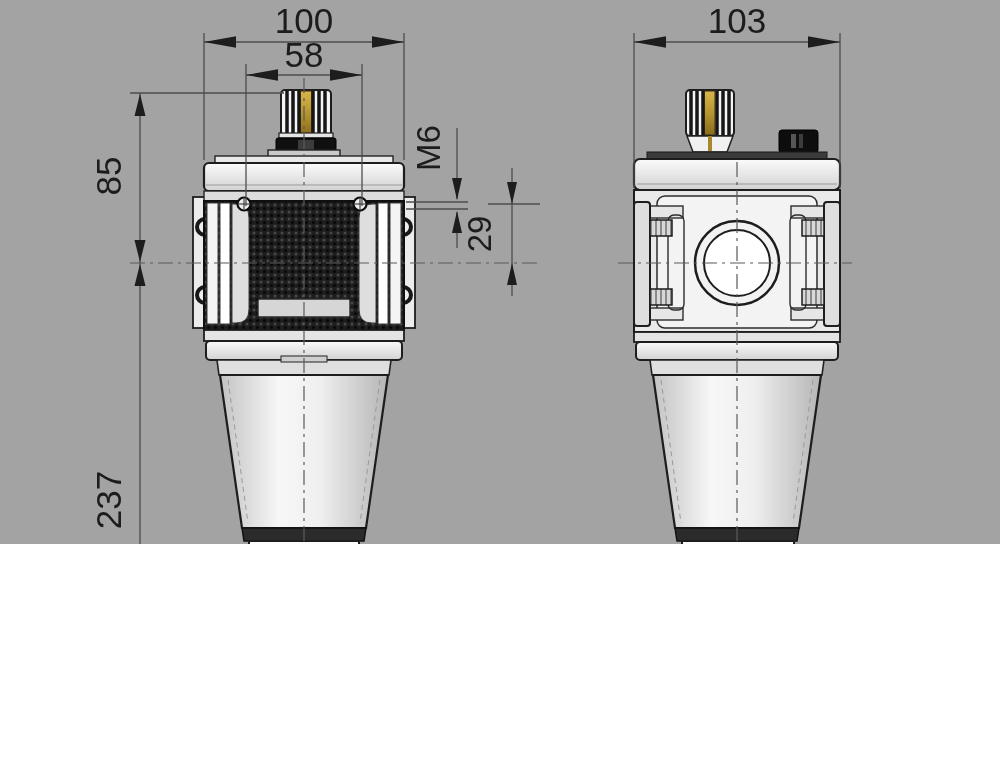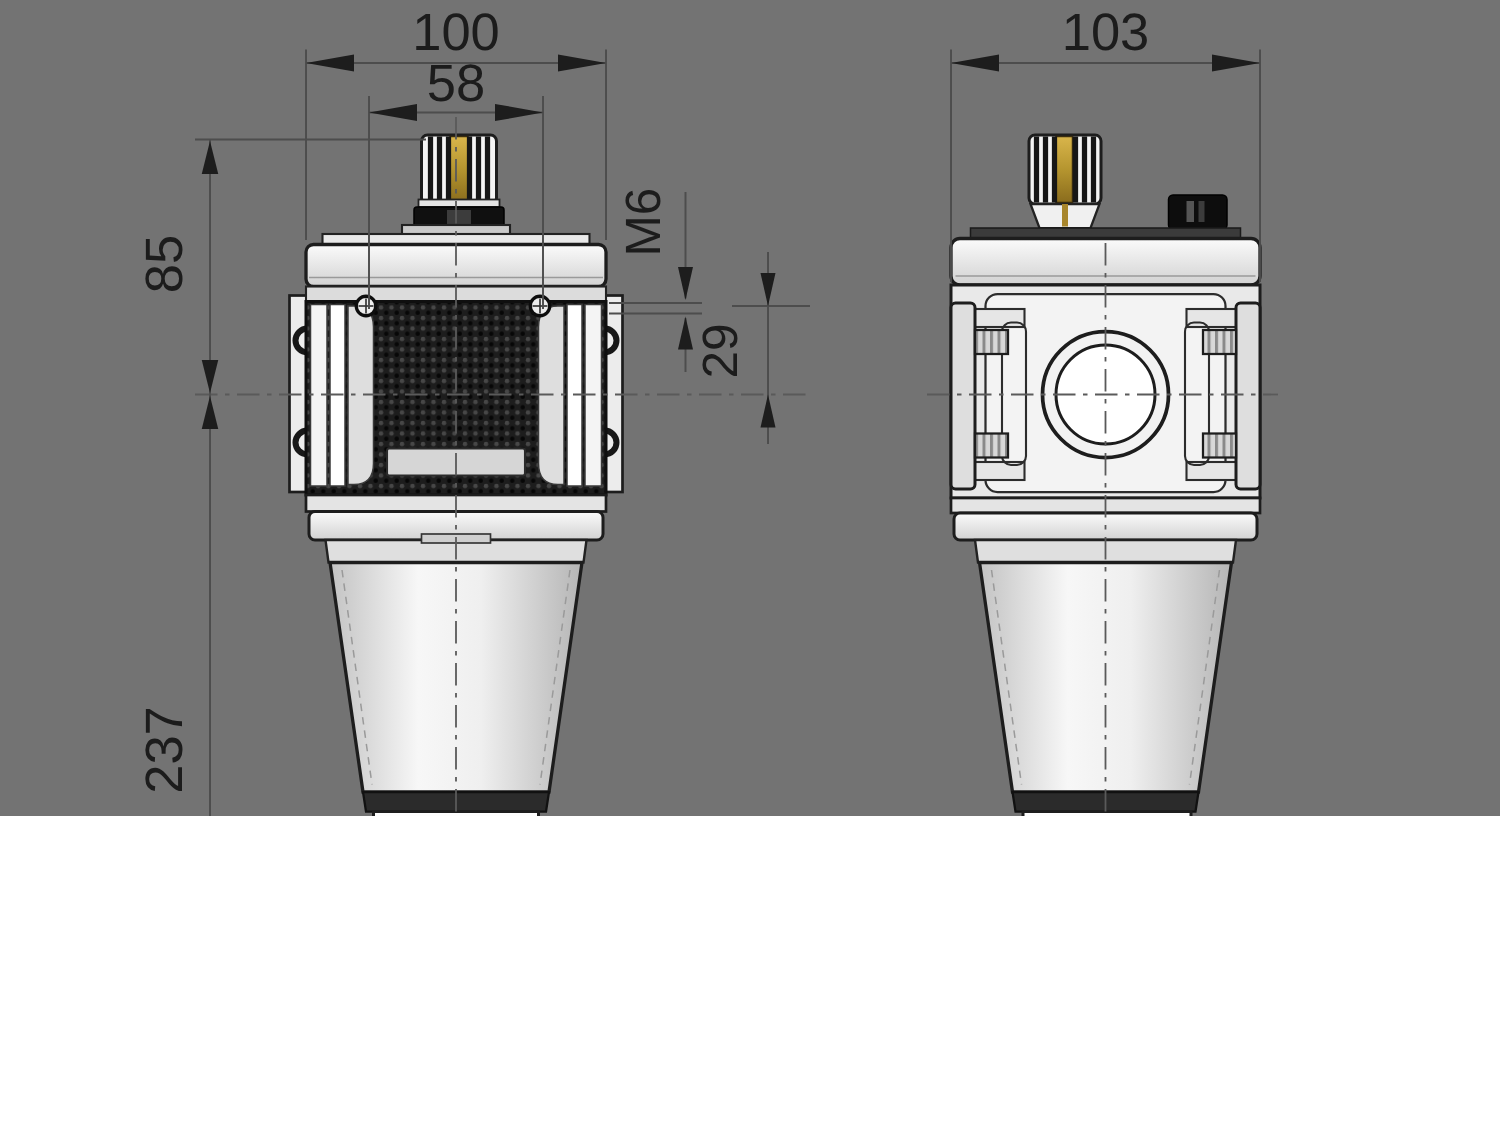--- a/index.html
+++ b/index.html
@@ -1,16 +1,16 @@
 <!DOCTYPE html>
 <html><head>
 <meta charset="utf-8">
 <style>
   html,body{margin:0;padding:0;background:#ffffff;}
-  .canvas{position:relative;width:1000px;height:544px;background:#737373;overflow:hidden;}
+  .canvas{position:relative;width:1000px;height:544px;background:#a3a3a3;overflow:hidden;}
   svg{display:block;}
   text{font-family:"Liberation Sans","DejaVu Sans",sans-serif;fill:#1c1c1c;}
   .dimtxt{font-size:35px;font-weight:400;}
   .dimtxt-sm{font-size:33px;font-weight:400;}
   .dimline{stroke:#4d4d4d;stroke-width:1.3;fill:none;}
   .arrow{fill:#1d1d1d;stroke:none;}
   .cline{stroke:#5a5a5a;stroke-width:1.2;fill:none;stroke-dasharray:15 5 3 5;}
 </style>
 </head>
 <body>

